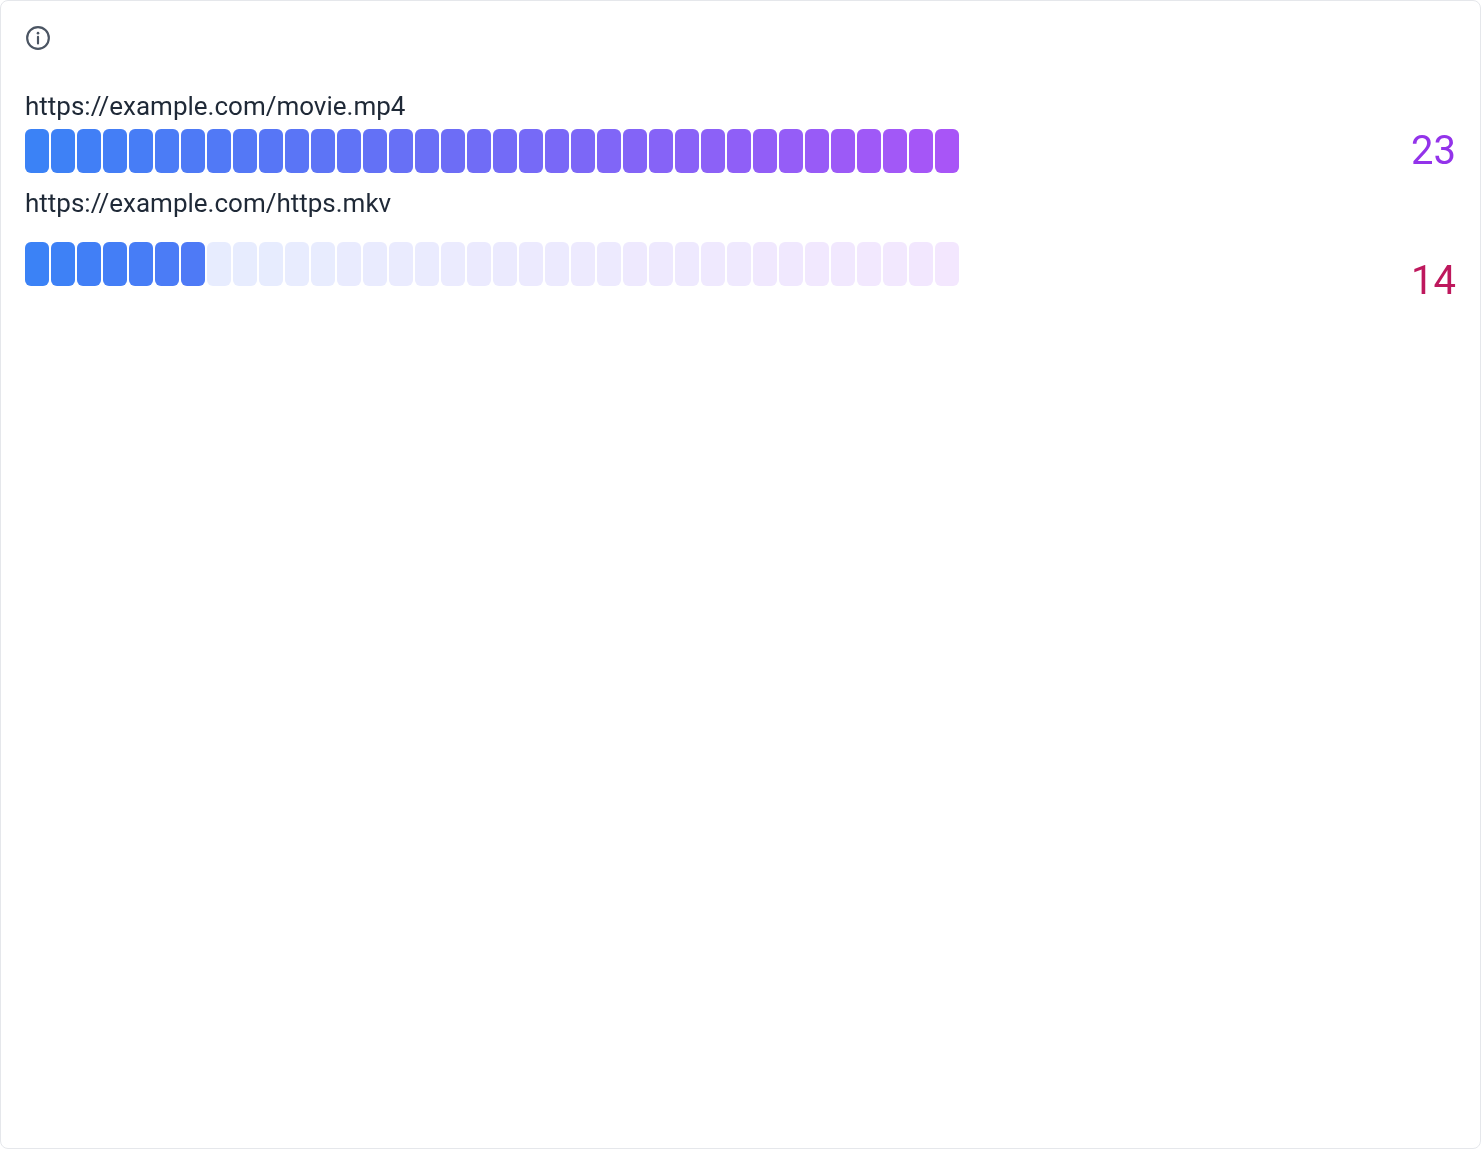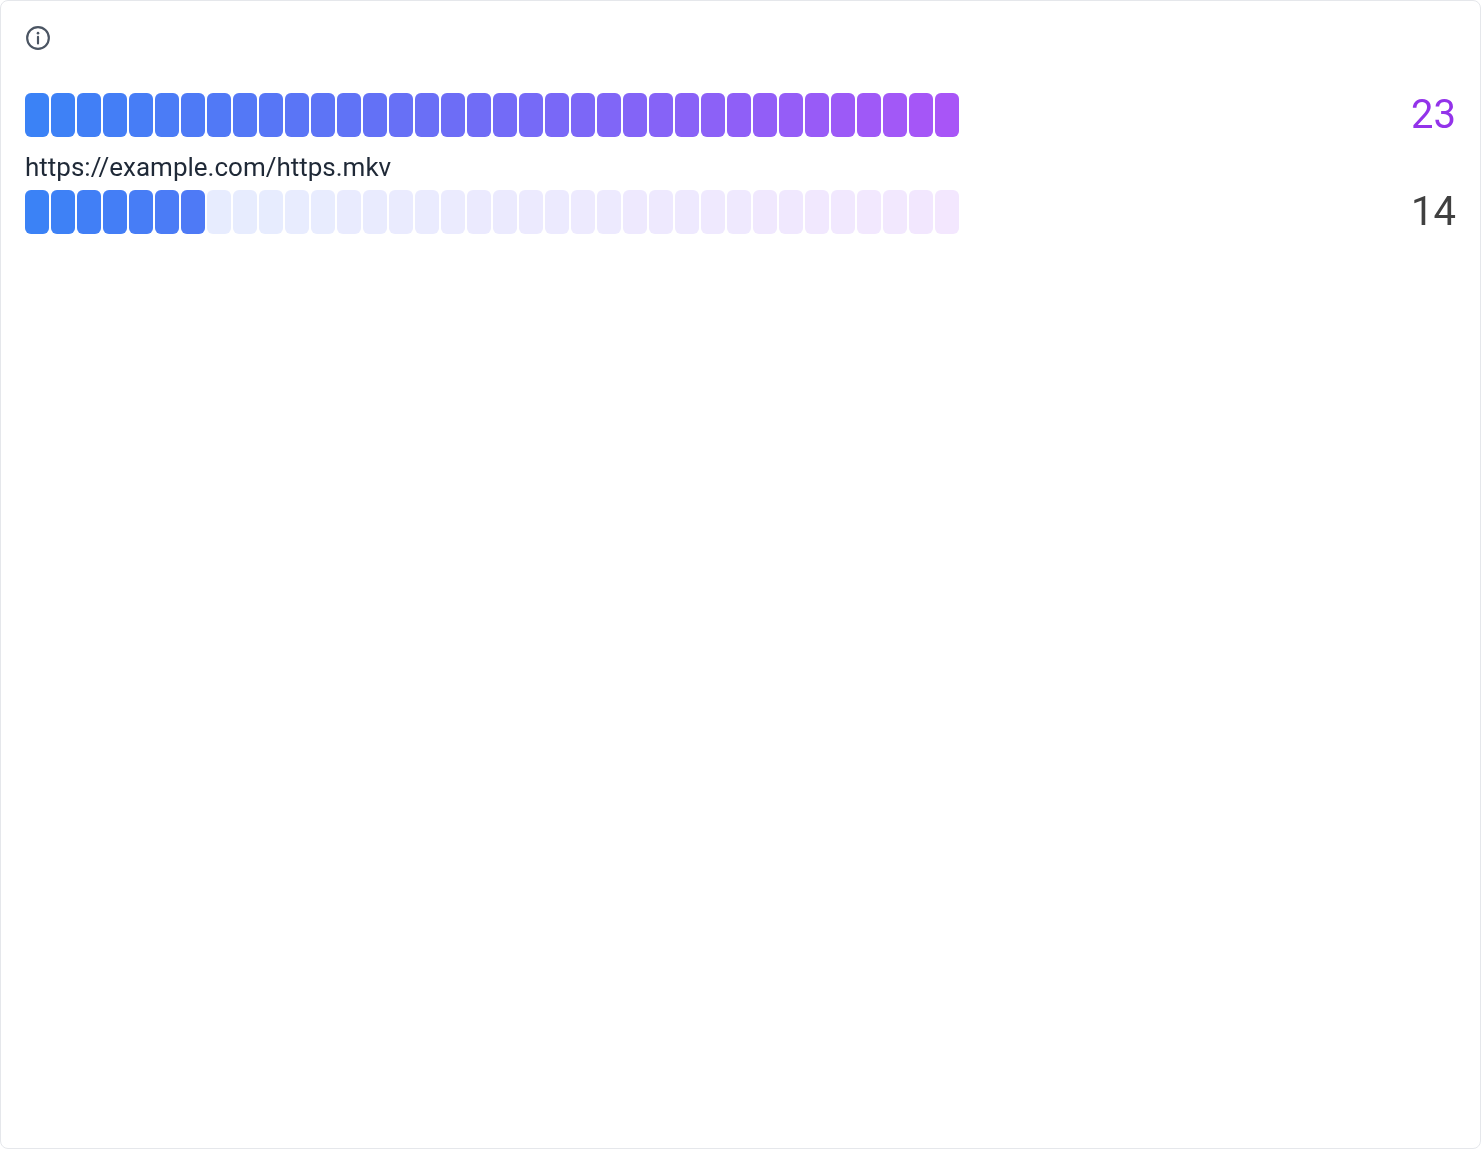--- a/index.html
+++ b/index.html
@@ -88,20 +88,21 @@
     <span class="info-icon">
       <svg width="26" height="26" viewBox="0 0 24 24" fill="none" stroke="#4b5563" stroke-width="2" stroke-linecap="round" stroke-linejoin="round">
         <circle cx="12" cy="12" r="10"></circle>
         <line x1="12" y1="11" x2="12" y2="17"></line>
         <circle cx="12" cy="7.5" r="1.2" fill="#4b5563" stroke="none"></circle>
       </svg>
     </span>
   </div>
   <div id="rows">
       <div class="row">
+        <div class="row-url">https://example.com/movie.mp4</div>
         <div class="row-body">
           <div class="bar-track" style="width: 934px;">
             <div class="seg-bg">
               <div class="seg" style="background: rgb(228, 238, 254);"></div>
               <div class="seg" style="background: rgb(228, 237, 254);"></div>
               <div class="seg" style="background: rgb(228, 237, 254);"></div>
               <div class="seg" style="background: rgb(229, 237, 254);"></div>
               <div class="seg" style="background: rgb(229, 237, 254);"></div>
               <div class="seg" style="background: rgb(230, 237, 254);"></div>
               <div class="seg" style="background: rgb(230, 236, 254);"></div>
@@ -222,17 +223,17 @@
             <div class="seg-fill" style="width: 181px;">
               <div class="seg" style="background: rgb(59, 130, 246);"></div>
               <div class="seg" style="background: rgb(62, 129, 246);"></div>
               <div class="seg" style="background: rgb(65, 127, 246);"></div>
               <div class="seg" style="background: rgb(68, 126, 246);"></div>
               <div class="seg" style="background: rgb(71, 125, 246);"></div>
               <div class="seg" style="background: rgb(75, 124, 246);"></div>
               <div class="seg" style="background: rgb(78, 122, 246);"></div>
             </div>
           </div>
-          <div class="value" style="color: #404040;">14</div>
+          <div class="value" style="color: #be185d; margin-top: 33px;">14</div>
         </div>
       </div>
     </div>
 </div>
 
 </body></html>

